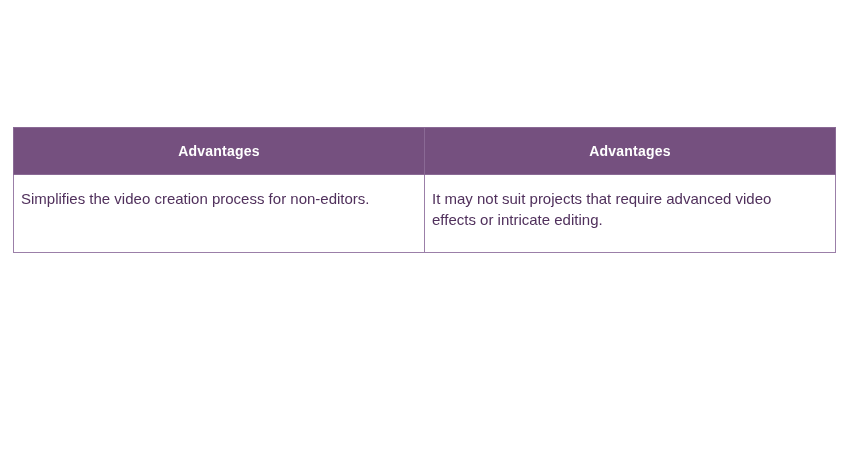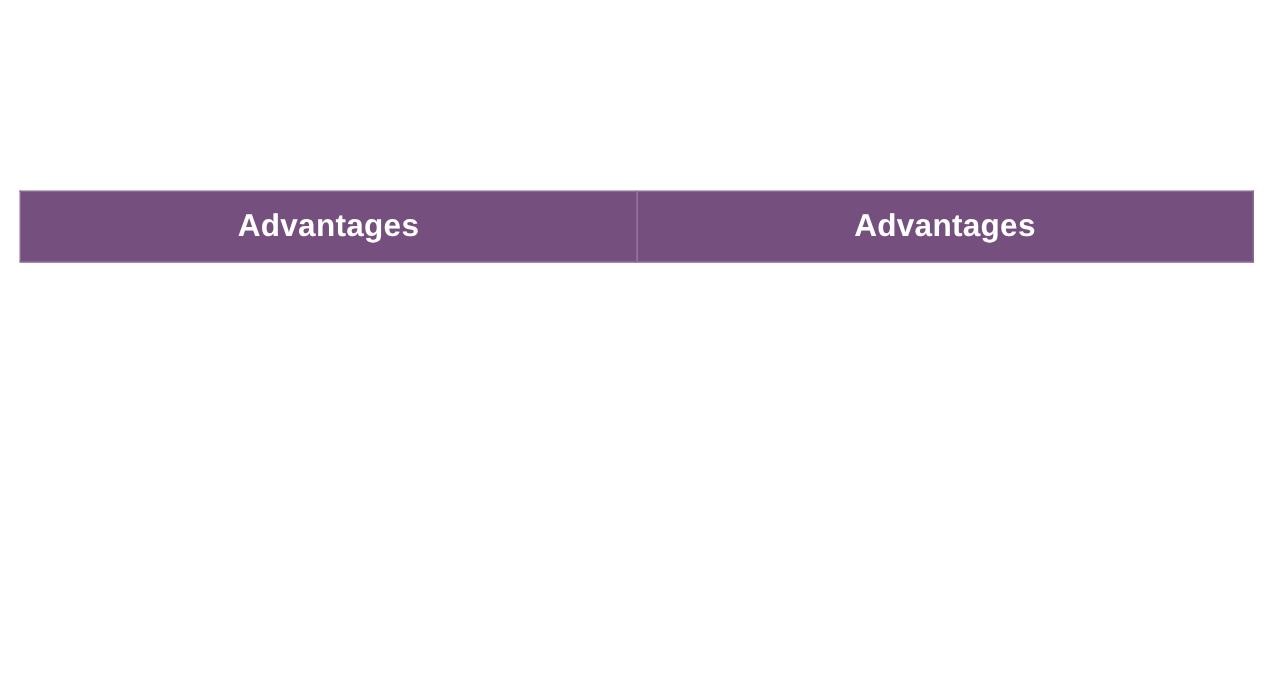--- a/index.html
+++ b/index.html
@@ -35,21 +35,21 @@
   table.comparison-table th,
   table.comparison-table td {
     border: 1px solid #9b7fa8;
     vertical-align: top;
   }
 
   table.comparison-table thead th {
     background: #75507f;
     border-color: #8a6a95;
     color: #ffffff;
-    font-size: 21px;
+    font-size: 14px;
     font-weight: bold;
     text-align: center;
     letter-spacing: 0.2px;
     height: 46px;
     padding: 0 10px;
     vertical-align: middle;
   }
 
   table.comparison-table tbody td {
     color: #50305c;
@@ -76,15 +76,23 @@
       <col class="col-left">
       <col class="col-right">
     </colgroup>
     <thead>
       <tr>
         <th scope="col">Advantages</th>
         <th scope="col">Advantages</th>
       </tr>
     </thead>
     <tbody>
+      <tr class="row-2">
+        <td>
+          <span class="cell-text">Simplifies the video creation process for non-editors.</span>
+        </td>
+        <td>
+          <span class="cell-text">It may not suit projects that require advanced video effects or intricate editing.</span>
+        </td>
+      </tr>
     </tbody>
   </table>
 </div>
 
 </body></html>

